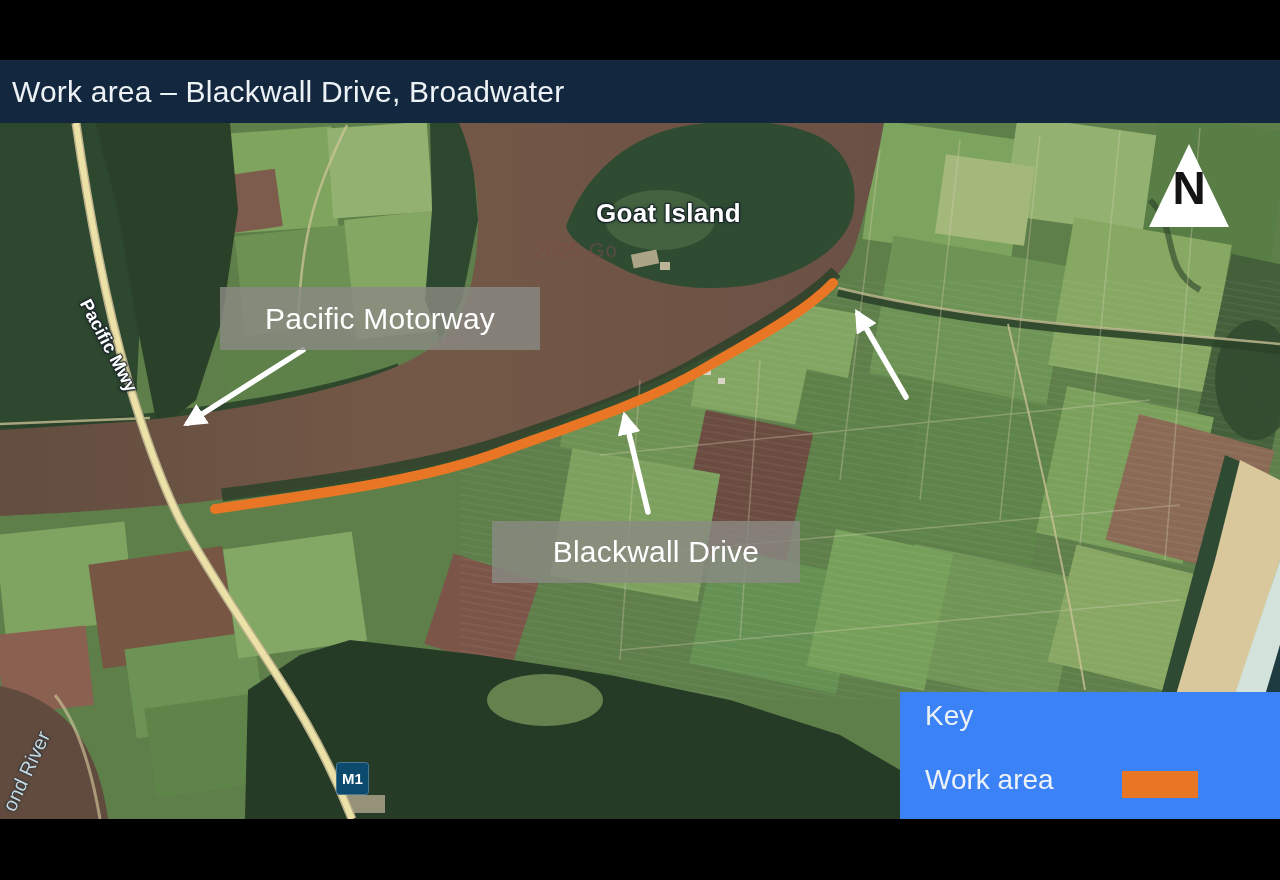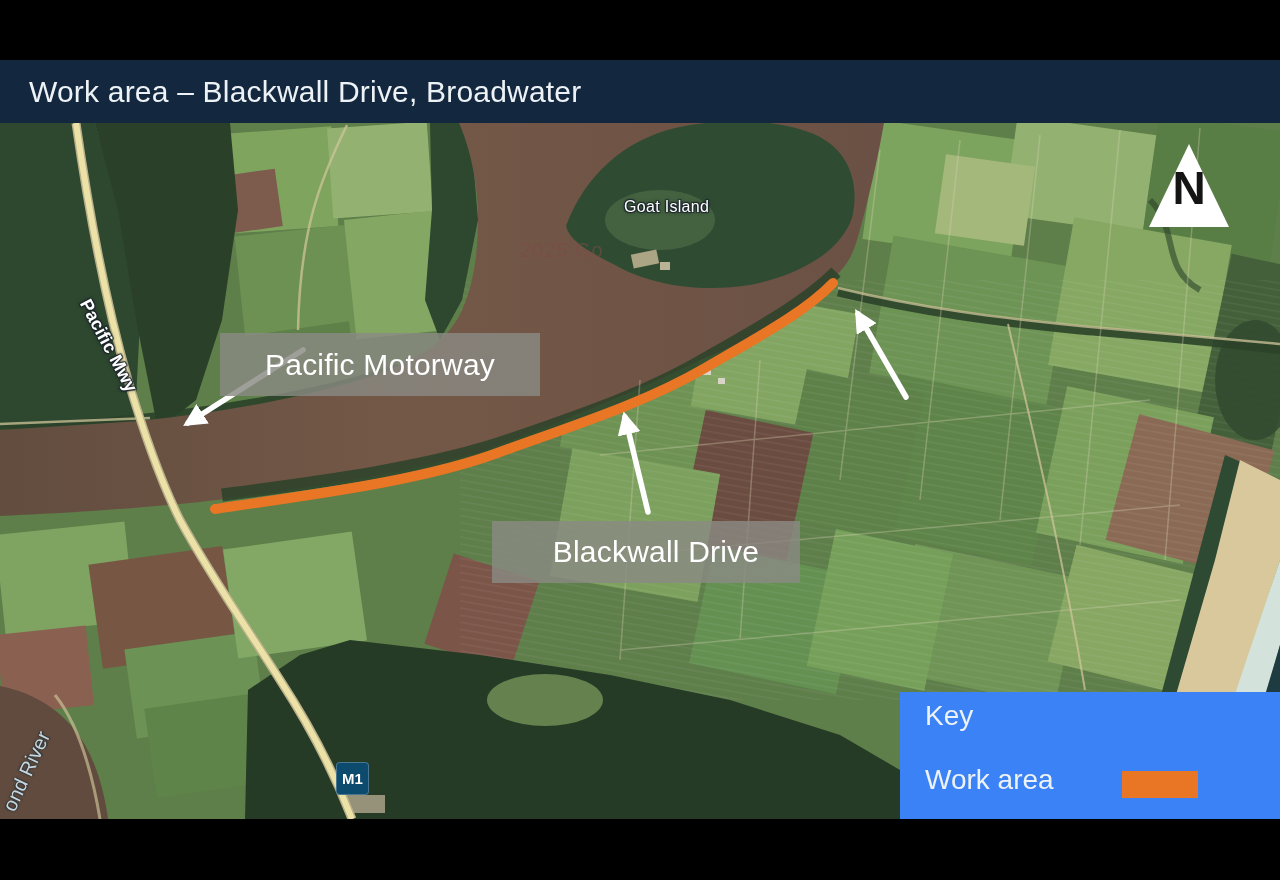--- a/index.html
+++ b/index.html
@@ -1,43 +1,43 @@
 <!DOCTYPE html>
 <html><head>
 <meta charset="utf-8">
 <style>
   html,body{margin:0;padding:0;background:#000;}
   .frame{position:relative;width:1280px;height:880px;background:#000;overflow:hidden;
          font-family:"Liberation Sans",sans-serif;}
   
   .titlebar{position:absolute;left:0;top:60px;width:1280px;height:63px;background:#13283E;
             display:flex;align-items:center;}
-  .titlebar .title{color:#EDF2F6;font-size:30px;font-weight:500;padding-left:29px;letter-spacing:.2px;}
+  .titlebar .title{color:#EDF2F6;font-size:30px;font-weight:500;padding-left:12px;letter-spacing:.2px;}
   
   .map{position:absolute;left:0;top:123px;width:1280px;height:696px;overflow:hidden;background:#5e7e4a;}
   .map svg{position:absolute;left:0;top:0;}
   
   .glabel{position:absolute;color:#fff;font-weight:500;
           text-shadow:-1px -1px 1px rgba(25,35,42,.9),1px -1px 1px rgba(25,35,42,.9),
                       -1px 1px 1px rgba(25,35,42,.9),1px 1px 1px rgba(25,35,42,.9),0 0 4px rgba(25,35,42,.7);}
-  .goat{left:624px;top:75px;font-size:16px;letter-spacing:.3px;}
+  .goat{left:596px;top:75px;font-size:26px;letter-spacing:.3px;font-weight:bold;}
   .mwy{left:44px;top:211px;width:124px;height:26px;text-align:center;font-size:18px;font-weight:700;
        transform:rotate(62deg);}
   .river-label{left:-28px;top:636px;width:112px;height:26px;text-align:center;font-size:20px;
        color:#c6d6df;transform:rotate(-65deg);font-weight:500;
        text-shadow:-1px -1px 1px rgba(40,50,55,.7),1px 1px 1px rgba(40,50,55,.7),0 0 3px rgba(40,50,55,.6);}
-  .watermark{position:absolute;left:520px;top:116px;font-size:20px;color:rgba(125,75,72,.55);
+  .watermark{position:absolute;left:534px;top:116px;font-size:20px;color:rgba(125,75,72,.55);
        letter-spacing:1px;font-weight:500;}
   .m1{position:absolute;left:336px;top:639px;width:33px;height:33px;background:#0c4a6e;
       border-radius:4px;color:#fff;font-size:15px;font-weight:700;display:flex;
       align-items:center;justify-content:center;box-shadow:0 0 0 1px rgba(255,255,255,.25) inset;}
   
   .callout{position:absolute;background:rgba(138,138,131,.82);color:#fff;font-size:30px;
            display:flex;align-items:center;justify-content:center;letter-spacing:.2px;}
-  .co-pacific{left:220px;top:164px;width:320px;height:63px;margin-top:46px;}
+  .co-pacific{left:220px;top:164px;width:320px;height:63px;}
   .co-blackwall{left:492px;top:398px;width:288px;height:62px;padding-left:20px;}
   .co-boundary{left:845px;top:279px;width:387px;height:63px;}
   
   .north-n{position:absolute;left:1166px;top:42px;width:46px;text-align:center;
            font-size:46px;font-weight:700;color:#141414;line-height:1;}
   
   .keybox{position:absolute;left:900px;top:569px;width:448px;height:127px;background:#3b82f6;}
   .keybox .ktitle{position:absolute;left:25px;top:8px;color:#EDF2F6;font-size:28px;}
   .keybox .kitem{position:absolute;left:25px;top:72px;color:#EDF2F6;font-size:28px;}
   .keybox .swatch{position:absolute;left:222px;top:79px;width:76px;height:27px;background:#E87624;}

